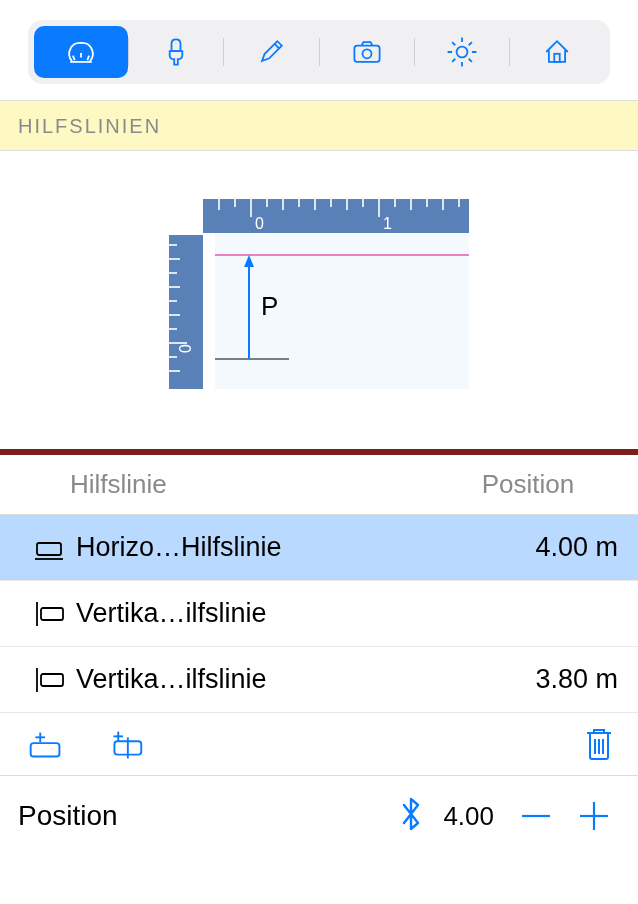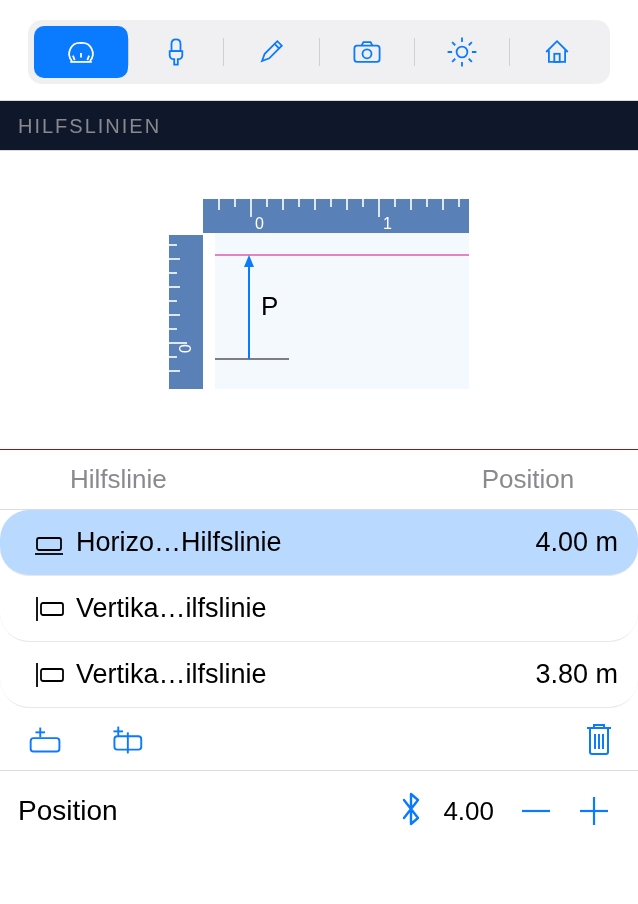--- a/index.html
+++ b/index.html
@@ -9,33 +9,33 @@
 .toolbar-wrap { padding: 20px 28px 16px; }
 .toolbar { display: flex; align-items: center; gap: 0; background: #f0f0f2; border-radius: 14px; height: 64px; padding: 6px; }
 .tool { flex: 1; height: 52px; display: flex; align-items: center; justify-content: center; border-radius: 10px; position: relative; }
 .tool.active { background: #0a7aff; }
 .tool-sep { width: 1px; height: 28px; background: #d0d0d4; }
 .tool svg { width: 36px; height: 36px; }
 .tool.active svg { stroke: #fff; fill: none; }
 .tool svg { stroke: #0a7aff; }
 
 
-.section-header { border-top: 1px solid #dcdcdf; border-bottom: 1px solid #dcdcdf; padding: 14px 18px 12px; background: #0f172a; }
+.section-header { border-top: 1px solid #dcdcdf; border-bottom: 1px solid #dcdcdf; padding: 14px 18px 12px; background: #fef9c3; }
 .section-header span { color: #8a8a8e; font-size: 20px; letter-spacing: 2px; }
 
 
 .diagram-area { padding: 48px 0 60px; display: flex; justify-content: center; }
 .diagram-svg { width: 300px; height: 190px; }
 
 
-.table-wrap { border-top: 1px solid #7f1d1d; }
+.table-wrap { border-top: 6px solid #7f1d1d; }
 .table-header { display: flex; padding: 14px 20px 14px 70px; border-bottom: 1px solid #dcdcdf; }
 .table-header .col-name { flex: 1; color: #8a8a8e; font-size: 26px; }
 .table-header .col-pos  { width: 180px; color: #8a8a8e; font-size: 26px; text-align: center; }
-.table-row { display: flex; align-items: center; height: 66px; padding: 0 20px 0 28px; border-bottom: 1px solid #e8e8ea; border-radius: 29px; }
+.table-row { display: flex; align-items: center; height: 66px; padding: 0 20px 0 28px; border-bottom: 1px solid #e8e8ea; }
 .table-row.selected { background: #b9d9ff; }
 .row-icon { width: 42px; display: flex; justify-content: center; align-items: center; }
 .row-icon svg { width: 32px; height: 28px; stroke: #000; stroke-width: 1.8; fill: none; }
 .row-name { flex: 1; font-size: 27px; padding-left: 6px; }
 .row-pos  { font-size: 27px; }
 
 
 .actions-row { display: flex; align-items: center; padding: 10px 22px 8px 18px; border-bottom: 1px solid #dcdcdf; gap: 22px; }
 .add-btn { display:flex; align-items:center; justify-content:center; width: 56px; height: 44px; }
 .add-btn svg { width: 46px; height: 36px; stroke: #0a7aff; fill: none; }

